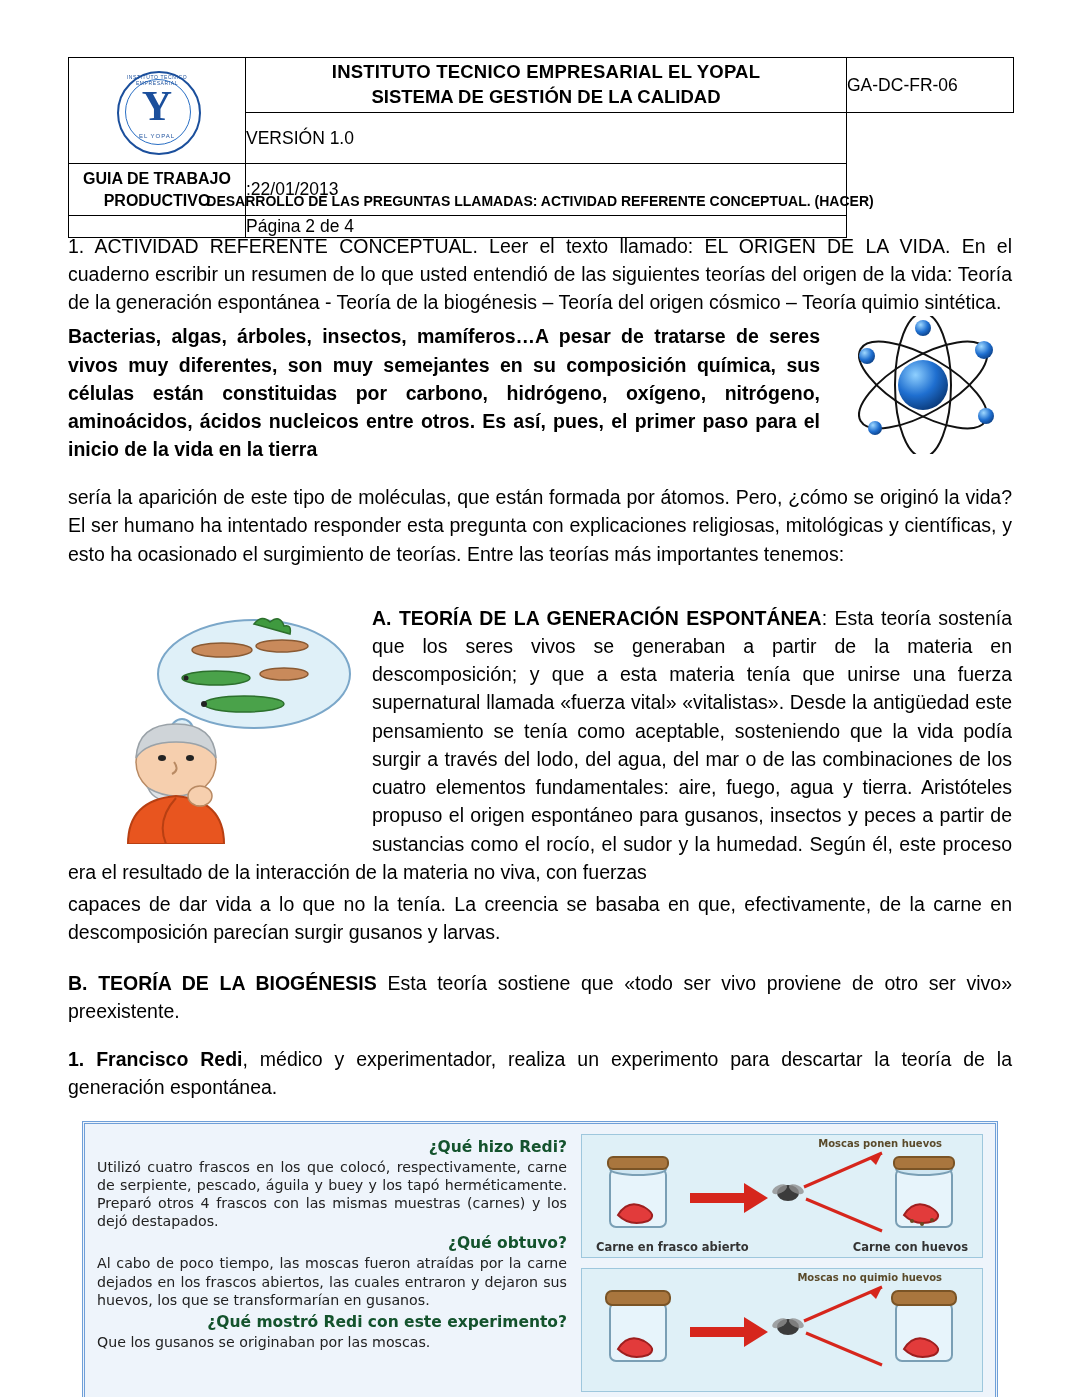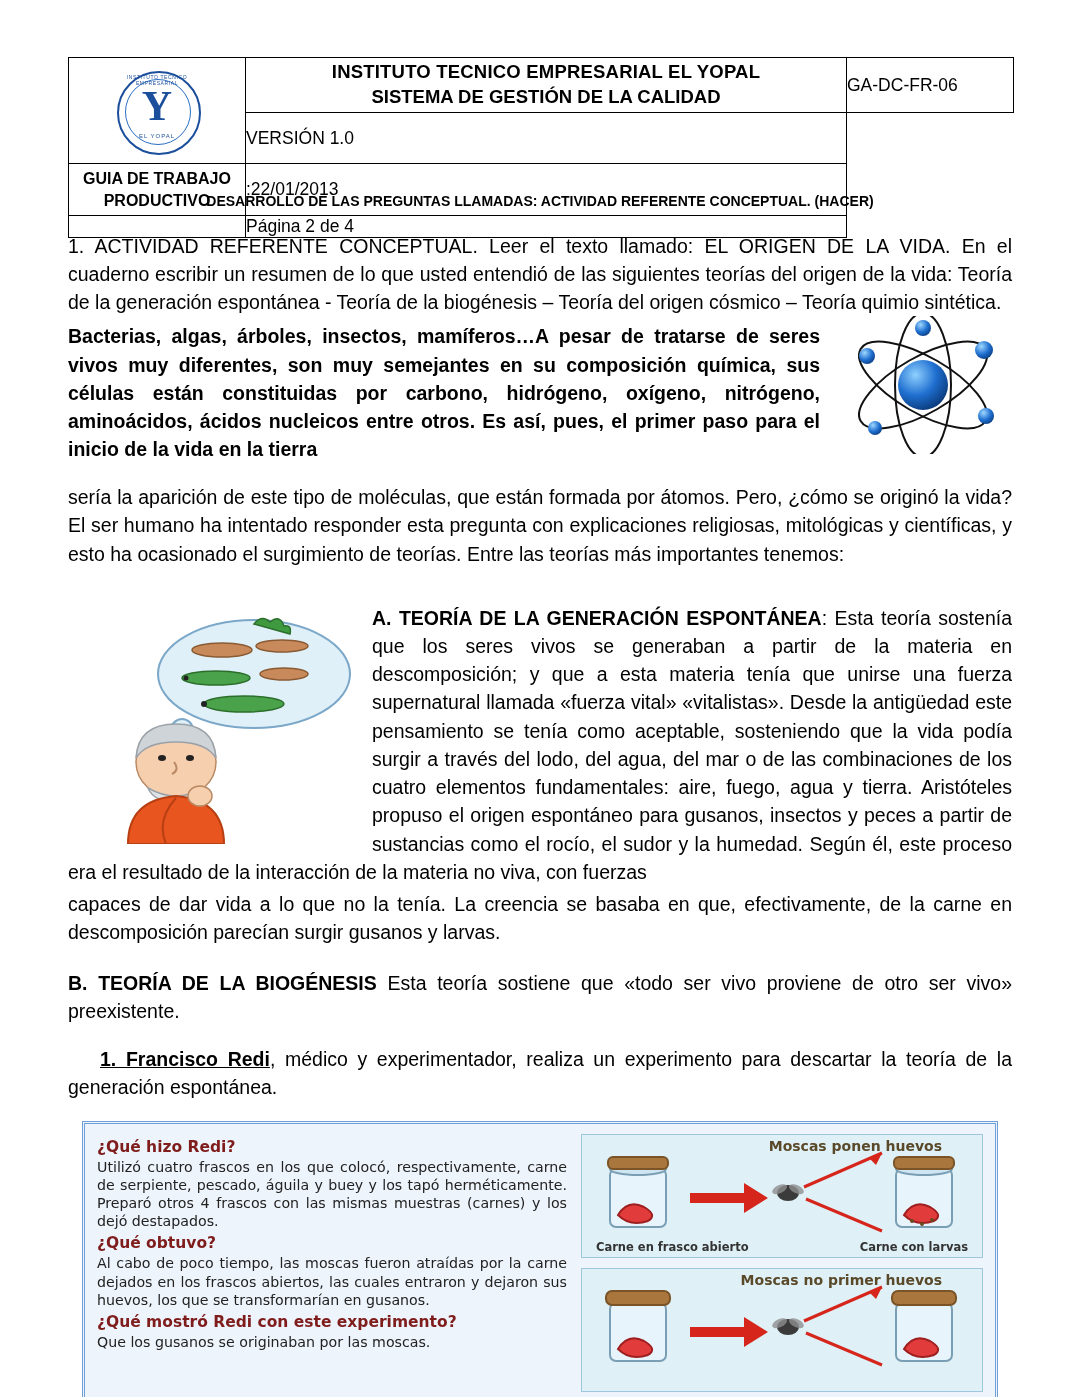--- a/index.html
+++ b/index.html
@@ -195,22 +195,23 @@
     height: 100%;
   }
   .redi-left {
     width: 470px;
     font-family: "DejaVu Sans", sans-serif;
     color: #222;
   }
   .redi-q {
     font-weight: bold;
     font-size: 15.5px;
-    color: #7f1d1d;
+    color: #14532d;
     margin: 4px 0 2px 0;
+    text-align: right;
   }
   .redi-t {
     font-size: 14.2px;
     line-height: 1.28;
     text-align: justify;
     margin: 0 0 4px 0;
   }
   .redi-right {
     flex: 1;
     position: relative;
@@ -227,21 +228,21 @@
     bottom: 3px;
     font-size: 11.5px;
     font-family: "DejaVu Sans", sans-serif;
     color: #333;
     font-weight: bold;
   }
   .top-label {
     position: absolute;
     top: 3px;
     right: 8px;
-    font-size: 14px;
+    font-size: 10px;
     font-family: "DejaVu Sans", sans-serif;
     color: #5a4a2a;
     font-weight: bold;
     text-align: center;
     line-height: 1.15;
   }
 </style>
 </head>
 <body>
 
@@ -354,21 +355,21 @@
         </svg>
       </div>
 
       <p class="justified" style="margin:0;"><b>A. TEORÍA DE LA GENERACIÓN ESPONTÁNEA</b><span>: Esta teoría sostenía que los seres vivos se generaban a partir de la materia en descomposición; y que a esta materia tenía que unirse una fuerza supernatural llamada «fuerza vital» «vitalistas». Desde la antigüedad este pensamiento se tenía como aceptable, sosteniendo que la vida podía surgir a través del lodo, del agua, del mar o de las combinaciones de los cuatro elementos fundamentales: aire, fuego, agua y tierra. Aristóteles propuso el origen espontáneo para gusanos, insectos y peces a partir de sustancias como el rocío, el sudor y la humedad. Según él, este proceso era el resultado de la interacción de la materia no viva, con fuerzas</span></p>
     </div>
 
     <p class="justified" style="margin-top:4px;">capaces de dar vida a lo que no la tenía. La creencia se basaba en que, efectivamente, de la carne en descomposición parecían surgir gusanos y larvas.</p>
 
     <p class="justified" style="margin-top:22px;"><b>B. TEORÍA DE LA BIOGÉNESIS</b><span> Esta teoría sostiene que «todo ser vivo proviene de otro ser vivo» preexistente.</span></p>
 
-    <p class="justified" style="margin-top:10px;"><b style="text-decoration:underline;margin-left:32px;">1. Francisco Redi</b><span>, médico y experimentador, realiza un experimento para descartar la teoría de la generación espontánea.</span></p>
+    <p class="justified" style="margin-top:10px;"><b style="">1. Francisco Redi</b><span>, médico y experimentador, realiza un experimento para descartar la teoría de la generación espontánea.</span></p>
 
     <div class="redi-fig">
       <div class="redi-inner">
         <div class="redi-left">
           <div class="redi-q">¿Qué hizo Redi?</div>
           <div class="redi-t">Utilizó cuatro frascos en los que colocó, respectivamente, carne de serpiente, pescado, águila y buey y los tapó herméticamente. Preparó otros 4 frascos con las mismas muestras (carnes) y los dejó destapados.</div>
           <div class="redi-q">¿Qué obtuvo?</div>
           <div class="redi-t">Al cabo de poco tiempo, las moscas fueron atraídas por la carne dejados en los frascos abiertos, las cuales entraron y dejaron sus huevos, los que se transformarían en gusanos.</div>
           <div class="redi-q">¿Qué mostró Redi con este experimento?</div>
           <div class="redi-t">Que los gusanos se originaban por las moscas.</div>
@@ -403,25 +404,25 @@
                 <rect x="14" y="34" width="56" height="58" rx="6" fill="#e7f4fb" stroke="#7a9fb5" stroke-width="2"></rect>
                 <ellipse cx="42" cy="34" rx="28" ry="6" fill="#cfe6f2" stroke="#7a9fb5" stroke-width="2"></ellipse>
                 <rect x="12" y="22" width="60" height="12" rx="5" fill="#a9763e" stroke="#7a5426" stroke-width="2"></rect>
                 <path d="M22 80 q10 -16 26 -8 q14 8 4 14 q-18 6 -30 -6z" fill="#e23b3b" stroke="#9e1f1f" stroke-width="2"></path>
                 <circle cx="30" cy="86" r="2" fill="#6b4a20"></circle>
                 <circle cx="40" cy="89" r="2" fill="#6b4a20"></circle>
                 <circle cx="50" cy="85" r="2" fill="#6b4a20"></circle>
               </g>
             </svg>
             <div class="jar-label" style="left:14px;">Carne en frasco abierto</div>
-            <div class="jar-label" style="right:14px;">Carne con larvas</div>
+            <div class="jar-label" style="right:14px;">Carne con huevos</div>
           </div>
 
           <div class="redi-panel">
-            <div class="top-label" style="right:40px;">Moscas no primer huevos</div>
+            <div class="top-label" style="right:40px;">Moscas no quimio huevos</div>
             <svg width="100%" height="122" viewBox="0 0 400 122" xmlns="http://www.w3.org/2000/svg" style="position:absolute;left:0;top:0;">
               <g>
                 <rect x="28" y="34" width="56" height="58" rx="6" fill="#e7f4fb" stroke="#7a9fb5" stroke-width="2"></rect>
                 <rect x="24" y="22" width="64" height="14" rx="6" fill="#a9763e" stroke="#7a5426" stroke-width="2"></rect>
                 <path d="M36 80 q10 -16 26 -8 q14 8 4 14 q-18 6 -30 -6z" fill="#e23b3b" stroke="#9e1f1f" stroke-width="2"></path>
               </g>
               <polygon points="108,58 162,58 162,48 186,63 162,78 162,68 108,68" fill="#d6261c"></polygon>
               <g transform="translate(206,58)">
                 <ellipse cx="0" cy="0" rx="11" ry="8" fill="#3b3b3b"></ellipse>
                 <ellipse cx="-6" cy="-7" rx="8" ry="4" fill="#8f8f8f" opacity="0.8" transform="rotate(-25)"></ellipse>

